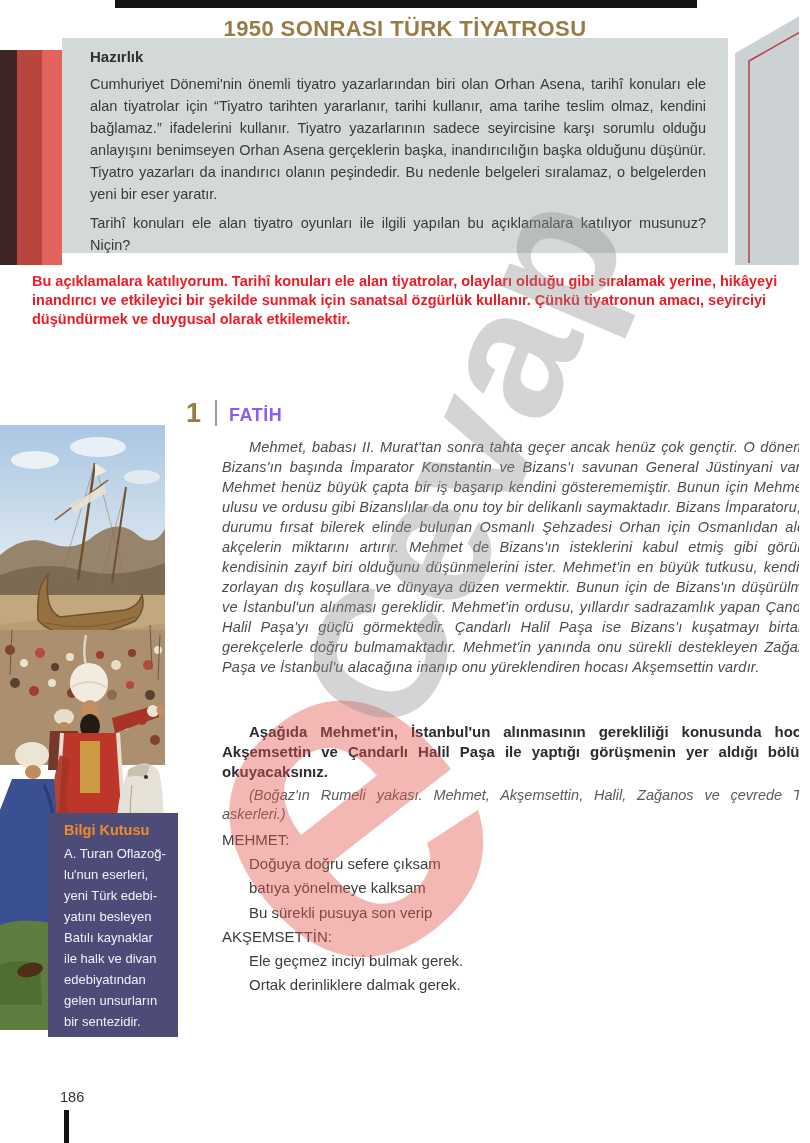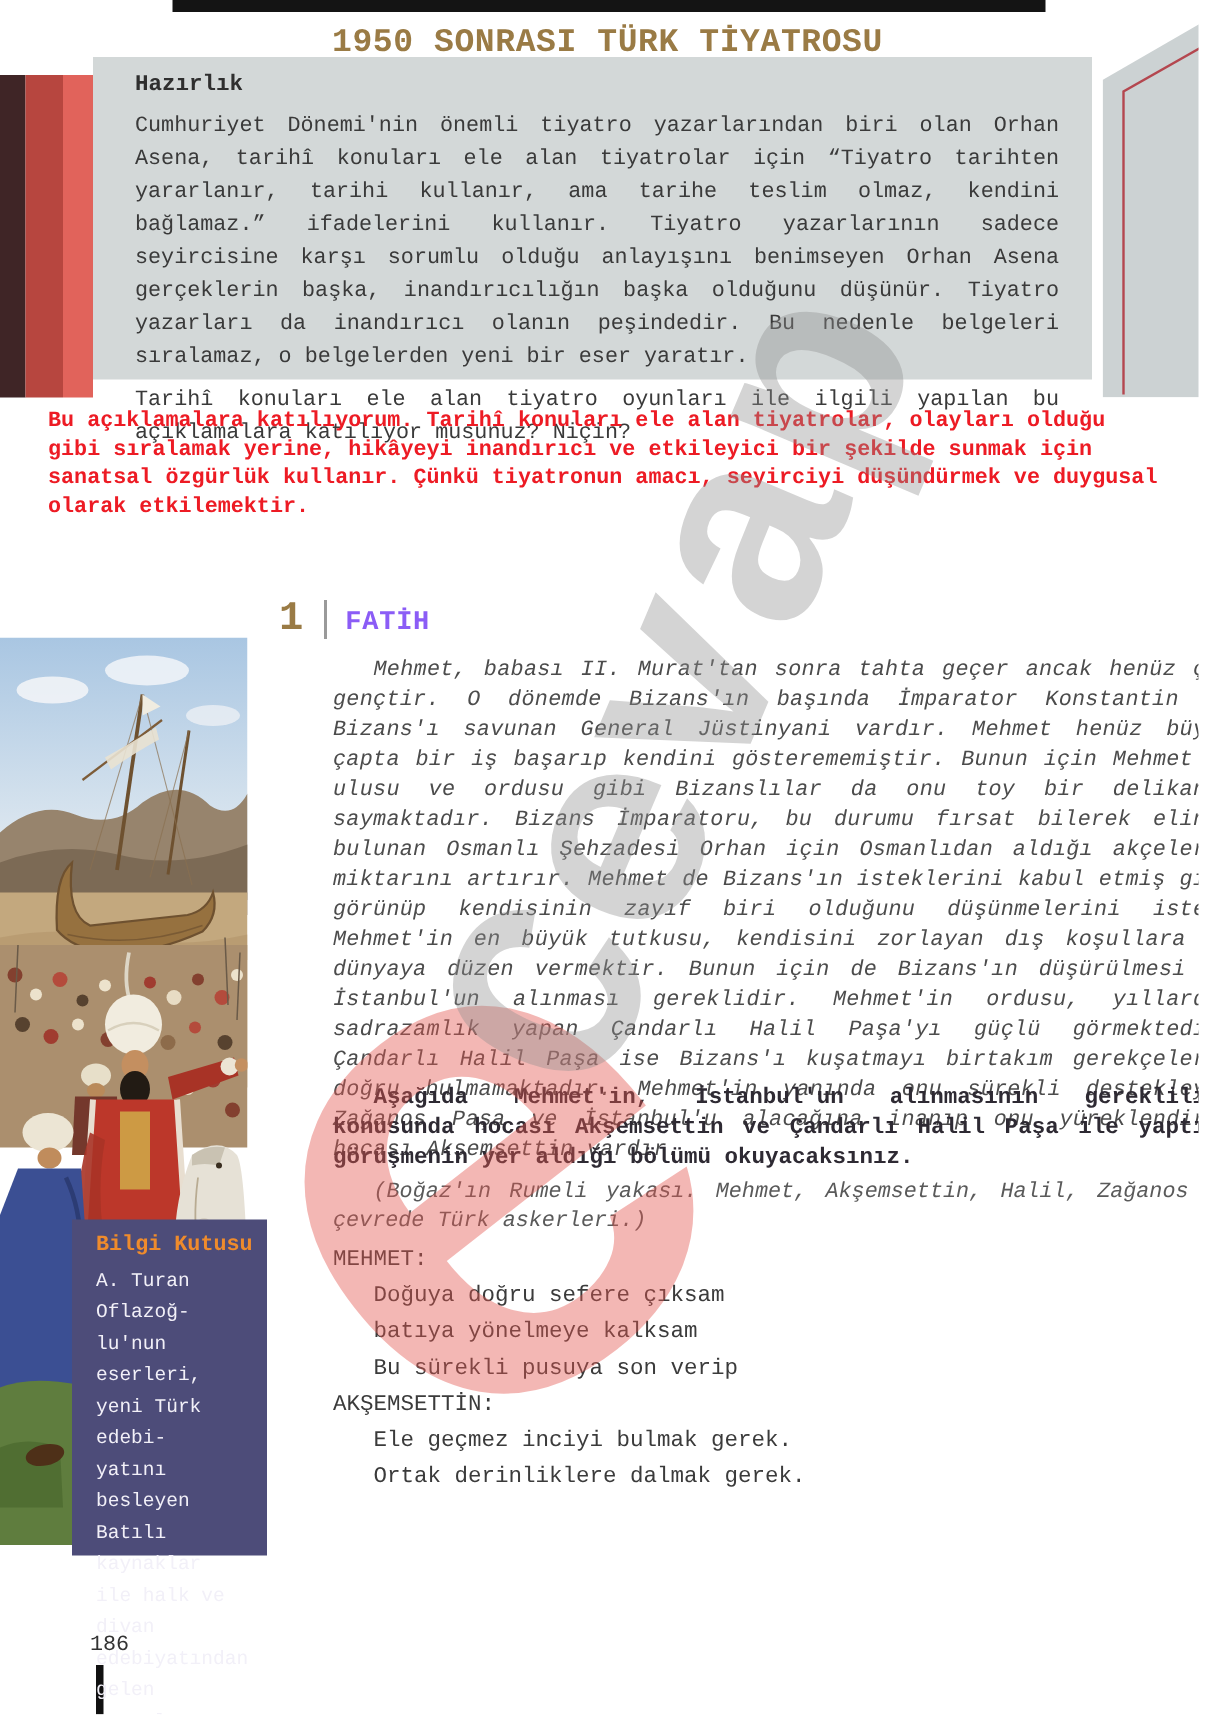--- a/index.html
+++ b/index.html
@@ -1,17 +1,17 @@
 <!DOCTYPE html>
 <html lang="tr"><head>
 <meta charset="utf-8">
 <style>
   html,body{margin:0;padding:0;background:#ffffff;}
   #page{position:relative;width:799px;height:1143px;background:#ffffff;overflow:hidden;
-        font-family:Liberation Mono, monospace;-webkit-font-smoothing:antialiased;}
+        font-family:Liberation Sans, sans-serif;-webkit-font-smoothing:antialiased;}
 
   
   .top-bar{position:absolute;left:115px;top:0;width:582px;height:8px;background:#141414;}
 
   
   .page-title{position:absolute;left:0;top:16px;width:810px;text-align:center;
               font-size:22px;font-weight:bold;letter-spacing:.4px;color:#9a7b45;}
 
   
   .stripe{position:absolute;top:50px;height:215px;}

